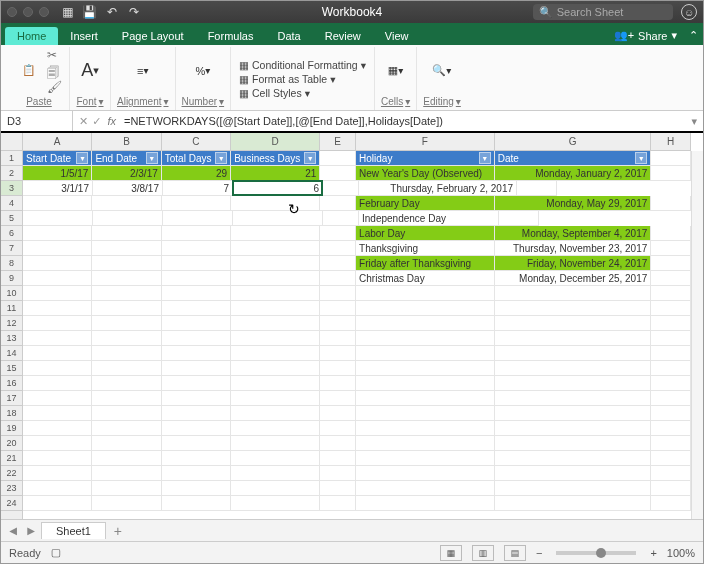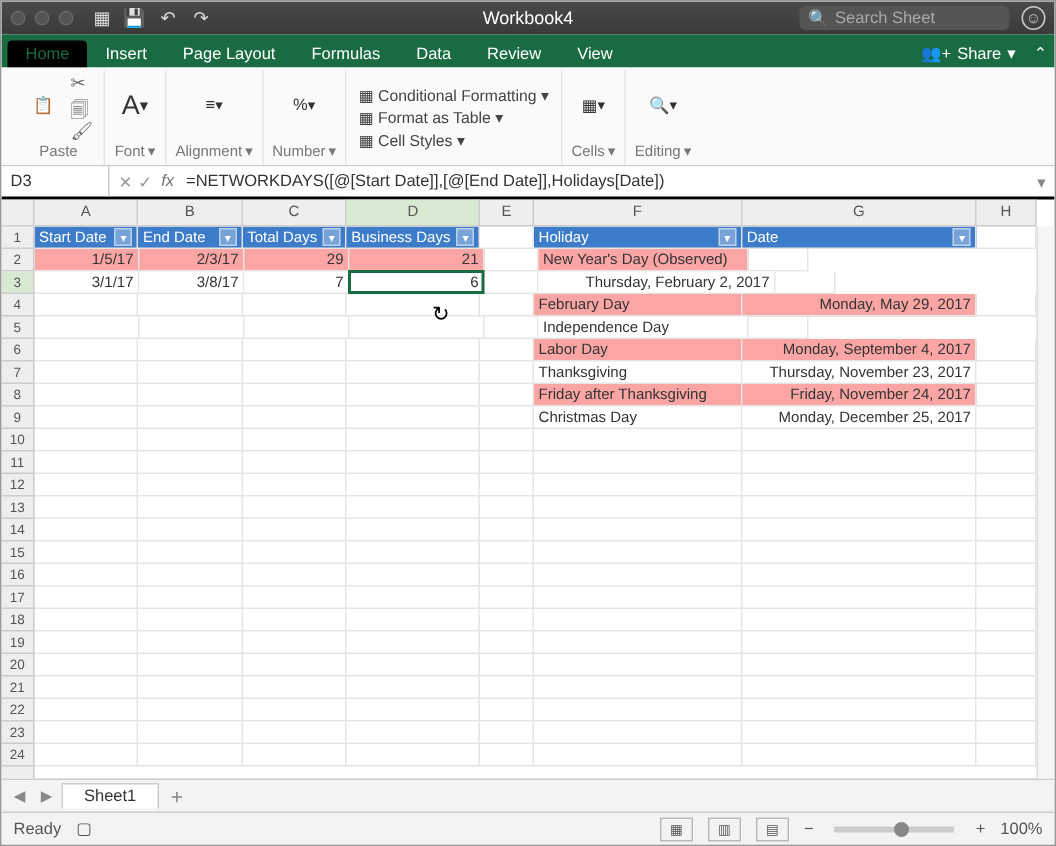--- a/index.html
+++ b/index.html
@@ -10,30 +10,30 @@
 .dots { display: flex; gap: 6px; margin-right: 8px; }
 .dot { width: 10px; height: 10px; border-radius: 50%; background: #555; border: 1px solid #666; }
 .tb-icon { width: 14px; height: 14px; margin: 0 4px; display: flex; align-items: center; justify-content: center; color: #ddd; font-size: 12px; }
 .title { position:absolute; left:50%; transform:translateX(-50%); font-size: 12px; color: #fff; }
 .search-box { margin-left: auto; background: #555; border-radius: 4px; padding: 1px 6px; width: 140px; height: 16px; display: flex; align-items: center; gap: 4px; color: #aaa; font-size: 11px; }
 .user-ic { margin-left: 8px; width:16px; height:16px; border:1px solid #ccc; border-radius:50%; display:flex; align-items:center; justify-content:center; font-size:10px; color:#ccc; }
 
 
 .tabs { height: 22px; background: #196c41; display: flex; align-items: flex-end; padding-left: 4px; }
 .tab { padding: 3px 12px; color: #fff; font-size: 11px; cursor: pointer; }
-.tab.active { background: #000000; color: #196c41; border-radius: 3px 3px 0 0; font-weight: 500; }
+.tab.active { background: #5eead4; color: #196c41; border-radius: 3px 3px 0 0; font-weight: 500; }
 .share { margin-left: auto; padding: 3px 10px; color: #fff; font-size: 11px; display:flex; align-items:center; gap:4px; }
 .caret-ic { width:14px; height:20px; display:flex; align-items:center; color:#fff; margin-left:2px; }
 
 
 .ribbon { height: 66px; background: #fafafa; border-bottom: 1px solid #ccc; display: flex; padding: 2px 8px 0 8px; }
 .rgroup { display: flex; flex-direction: column; align-items: center; padding: 0 6px; border-right: 1px solid #e5e5e5; }
 .rgroup:last-child { border-right: none; }
 .rtop { flex: 1; display: flex; align-items: center; gap: 4px; }
-.rlabel { font-size: 10px; color: #777; padding: 2px 0 3px 0; display:flex; align-items:center; gap:2px; }
+.rlabel { font-size: 10px; color: #777; padding: 2px 0 3px 0; display:flex; align-items:center; gap:2px;text-decoration:underline; }
 .big-ic { width: 28px; height: 28px; display: flex; align-items: center; justify-content: center; }
 .sm-ic { width: 16px; height: 14px; font-size: 12px; color: #666; }
 .vstack { display:flex; flex-direction:column; gap:2px; align-items:flex-start; }
 .rlink { font-size: 10.5px; color: #444; padding: 1px 2px; display:flex; align-items:center; gap:3px; cursor:pointer; }
 
 
 .fbar { height: 22px; border-bottom: 2px solid #000000; display: flex; align-items: center; background: #fff; }
 .namebox { width: 72px; border-right: 1px solid #ccc; padding: 0 6px; height: 100%; display: flex; align-items: center; font-size: 11px; }
 .fbtns { display: flex; gap: 4px; padding: 0 6px; color: #999; }
 .formula { flex: 1; padding: 0 4px; font-size: 11px; }
@@ -48,21 +48,21 @@
 .ch.sel { background: #d9ead3; }
 .rowheads { position: absolute; top: 18px; left: 0; width: 22px; bottom: 0; background: #eee; border-right: 1px solid #ccc; z-index: 2; }
 .rh { height: 15px; border-bottom: 1px solid #ccc; display: flex; align-items: center; justify-content: center; font-size: 9px; color: #555; }
 .rh.sel { background: #d9ead3; }
 .cells { position: absolute; top: 18px; left: 22px; right: 12px; bottom: 0; }
 .row { display: flex; height: 15px; }
 .cell { border-right: 1px solid #e5e5e5; border-bottom: 1px solid #e5e5e5; padding: 0 3px; font-size: 10px; display: flex; align-items: center; overflow: hidden; white-space: nowrap; }
 .cell.r { justify-content: flex-end; }
 .thdr { background: #3d7cc9; color: #fff; font-weight: 500; justify-content: space-between; }
 .thdr .dd { width: 12px; height: 12px; background: rgba(255,255,255,0.3); border: 1px solid rgba(255,255,255,0.5); font-size: 8px; display:flex; align-items:center; justify-content:center; }
-.band1 { background: #fca5a5; }
+.band1 { background: #84cc16; }
 .band0 { background: #fff; }
 .active-cell { position: absolute; border: 2px solid #196c41; pointer-events: none; z-index: 5; }
 .vscroll { position:absolute; top:18px; right:0; width:12px; bottom:0; background:#f5f5f5; border-left:1px solid #ddd; }
 .cursor-ic { position:absolute; font-size:14px; color:#000; pointer-events:none; z-index:10; }
 
 
 .sheettabs { height: 22px; border-top: 1px solid #ccc; display: flex; align-items: center; background: #f3f3f3; padding: 0 4px; gap: 2px; }
 .stbtn { width: 16px; text-align: center; color: #888; font-size: 10px; cursor:pointer; }
 .stab { background: #fff; border: 1px solid #ccc; border-bottom: none; padding: 2px 14px; font-size: 11px; }
 .addtab { width: 20px; text-align:center; font-size: 14px; color:#888; cursor:pointer; }
@@ -268,20 +268,21 @@
         </div>
         <div class="cell " style="width: 40px;"></div>
       </div>
       <div class="row">
         <div class="cell band1 r" style="width: 70px;">1/5/17</div>
         <div class="cell band1 r" style="width: 70px;">2/3/17</div>
         <div class="cell band1 r" style="width: 70px;">29</div>
         <div class="cell band1 r" style="width: 90px;">21</div>
         <div class="cell " style="width: 36px;"></div>
         <div class="cell band1" style="width: 140px;">New Year's Day (Observed)</div>
+        <div class="cell band1 r" style="width: 158px;">Monday, January 2, 2017</div>
         <div class="cell " style="width: 40px;"></div>
       </div>
       <div class="row">
         <div class="cell band0 r" style="width: 70px;">3/1/17</div>
         <div class="cell band0 r" style="width: 70px;">3/8/17</div>
         <div class="cell band0 r" style="width: 70px;">7</div>
         <div class="cell band0 r" style="width: 90px;">6</div>
         <div class="cell " style="width: 36px;"></div>
         <div class="cell band0 r" style="width: 158px;">Thursday, February 2, 2017</div>
         <div class="cell " style="width: 40px;"></div>

